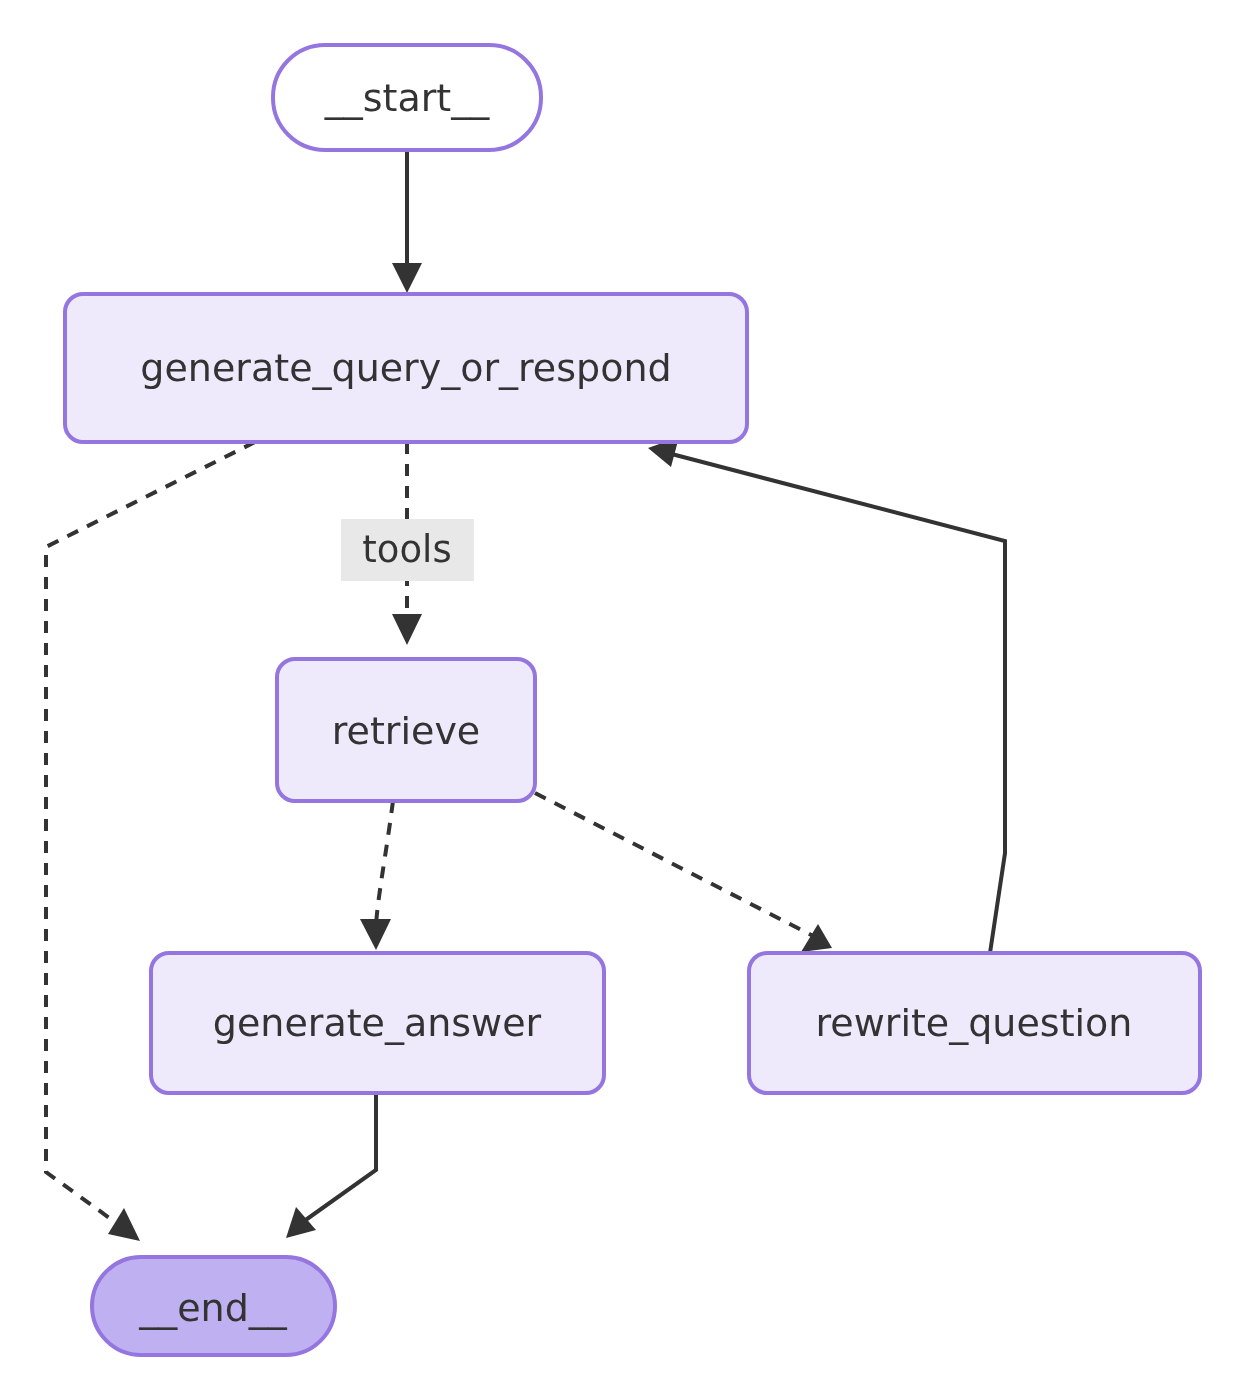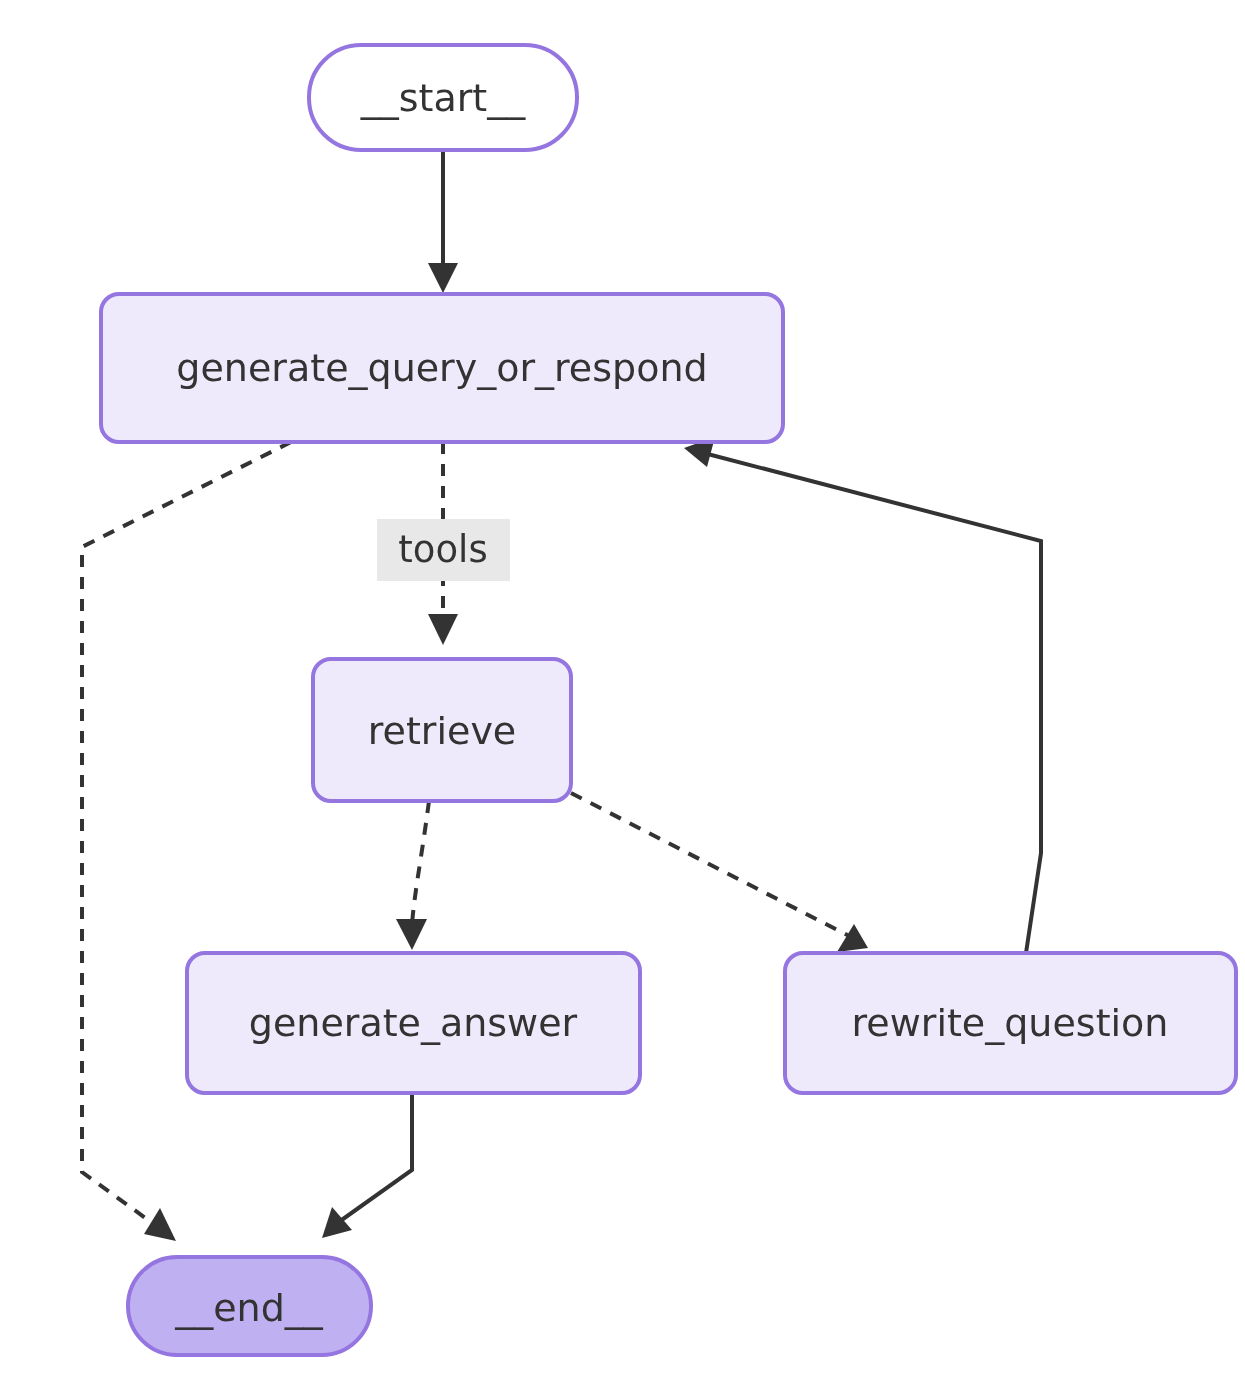--- a/index.html
+++ b/index.html
@@ -11,21 +11,20 @@
     width: 1245px;
     height: 1395px;
     font-family: "DejaVu Sans", sans-serif;
     overflow: hidden;
   }
   #graph-root {
     position: relative;
     width: 984px;
     height: 1395px;
     background: #ffffff;
-    padding-left: 36px;
   }
   svg.flow {
     display: block;
     width: 1245px;
     height: 1395px;
   }
   .node-shape {
     stroke-width: 4px;
   }
   .node-label {

